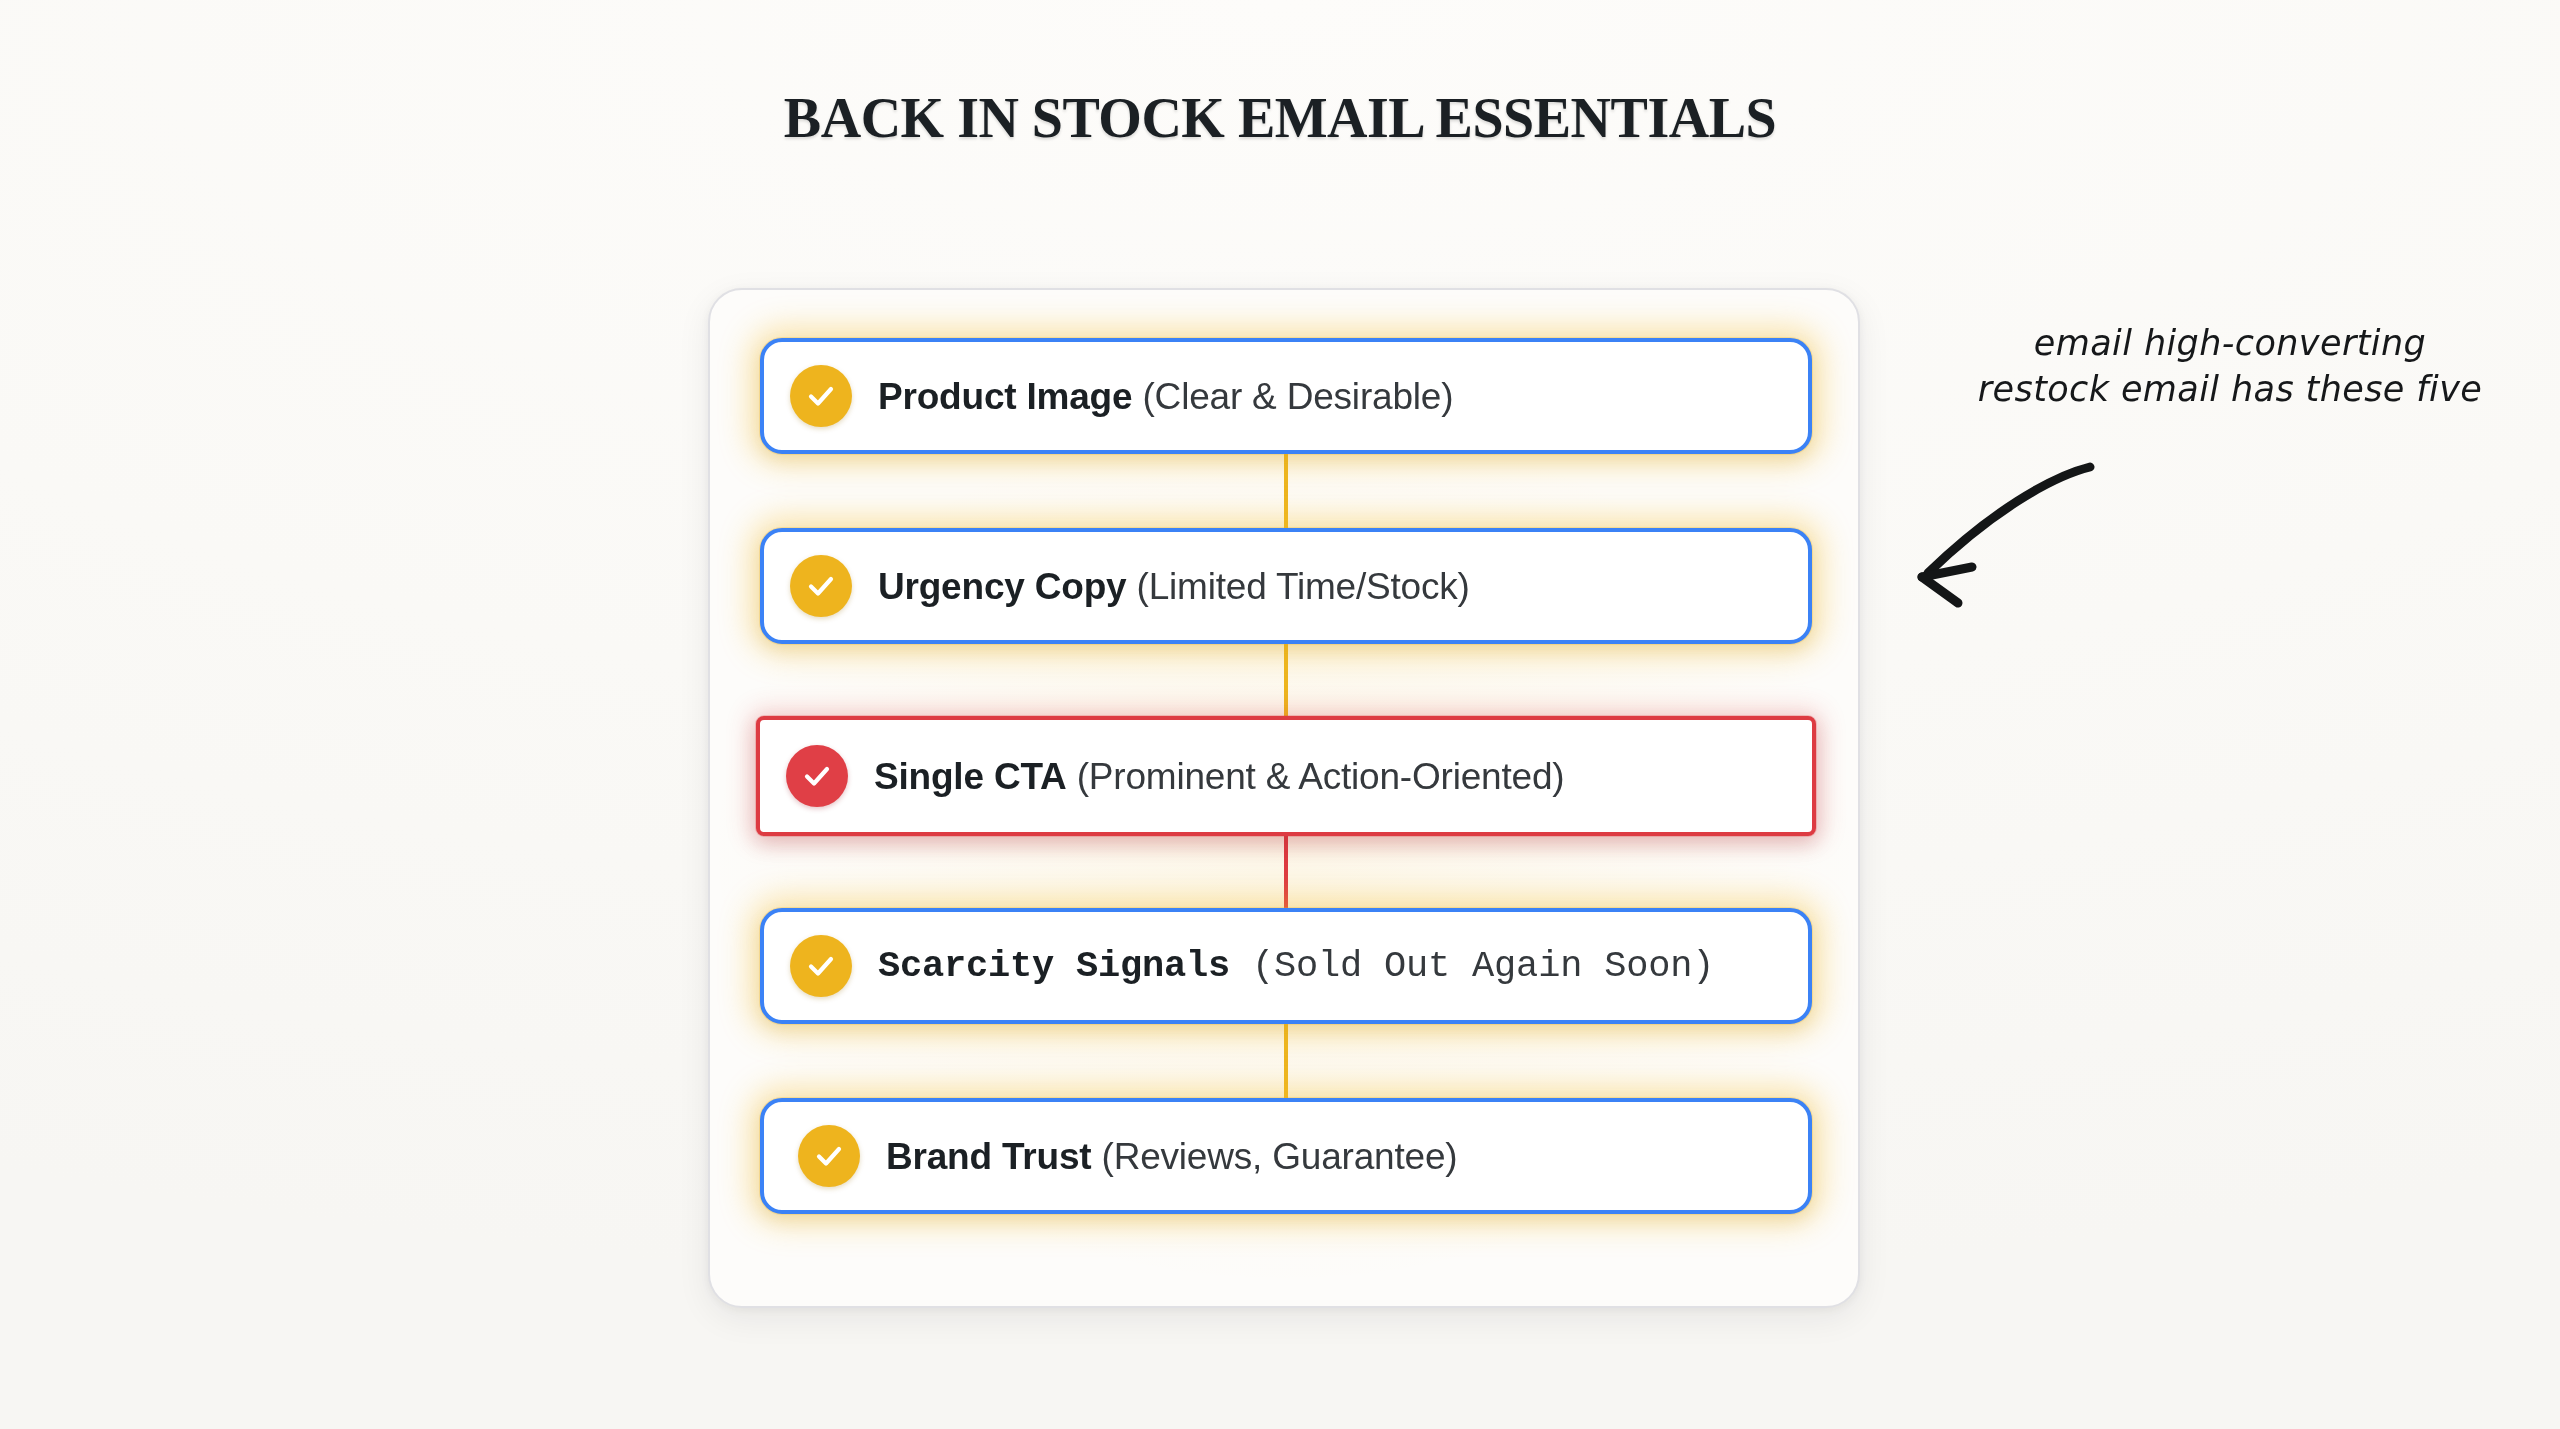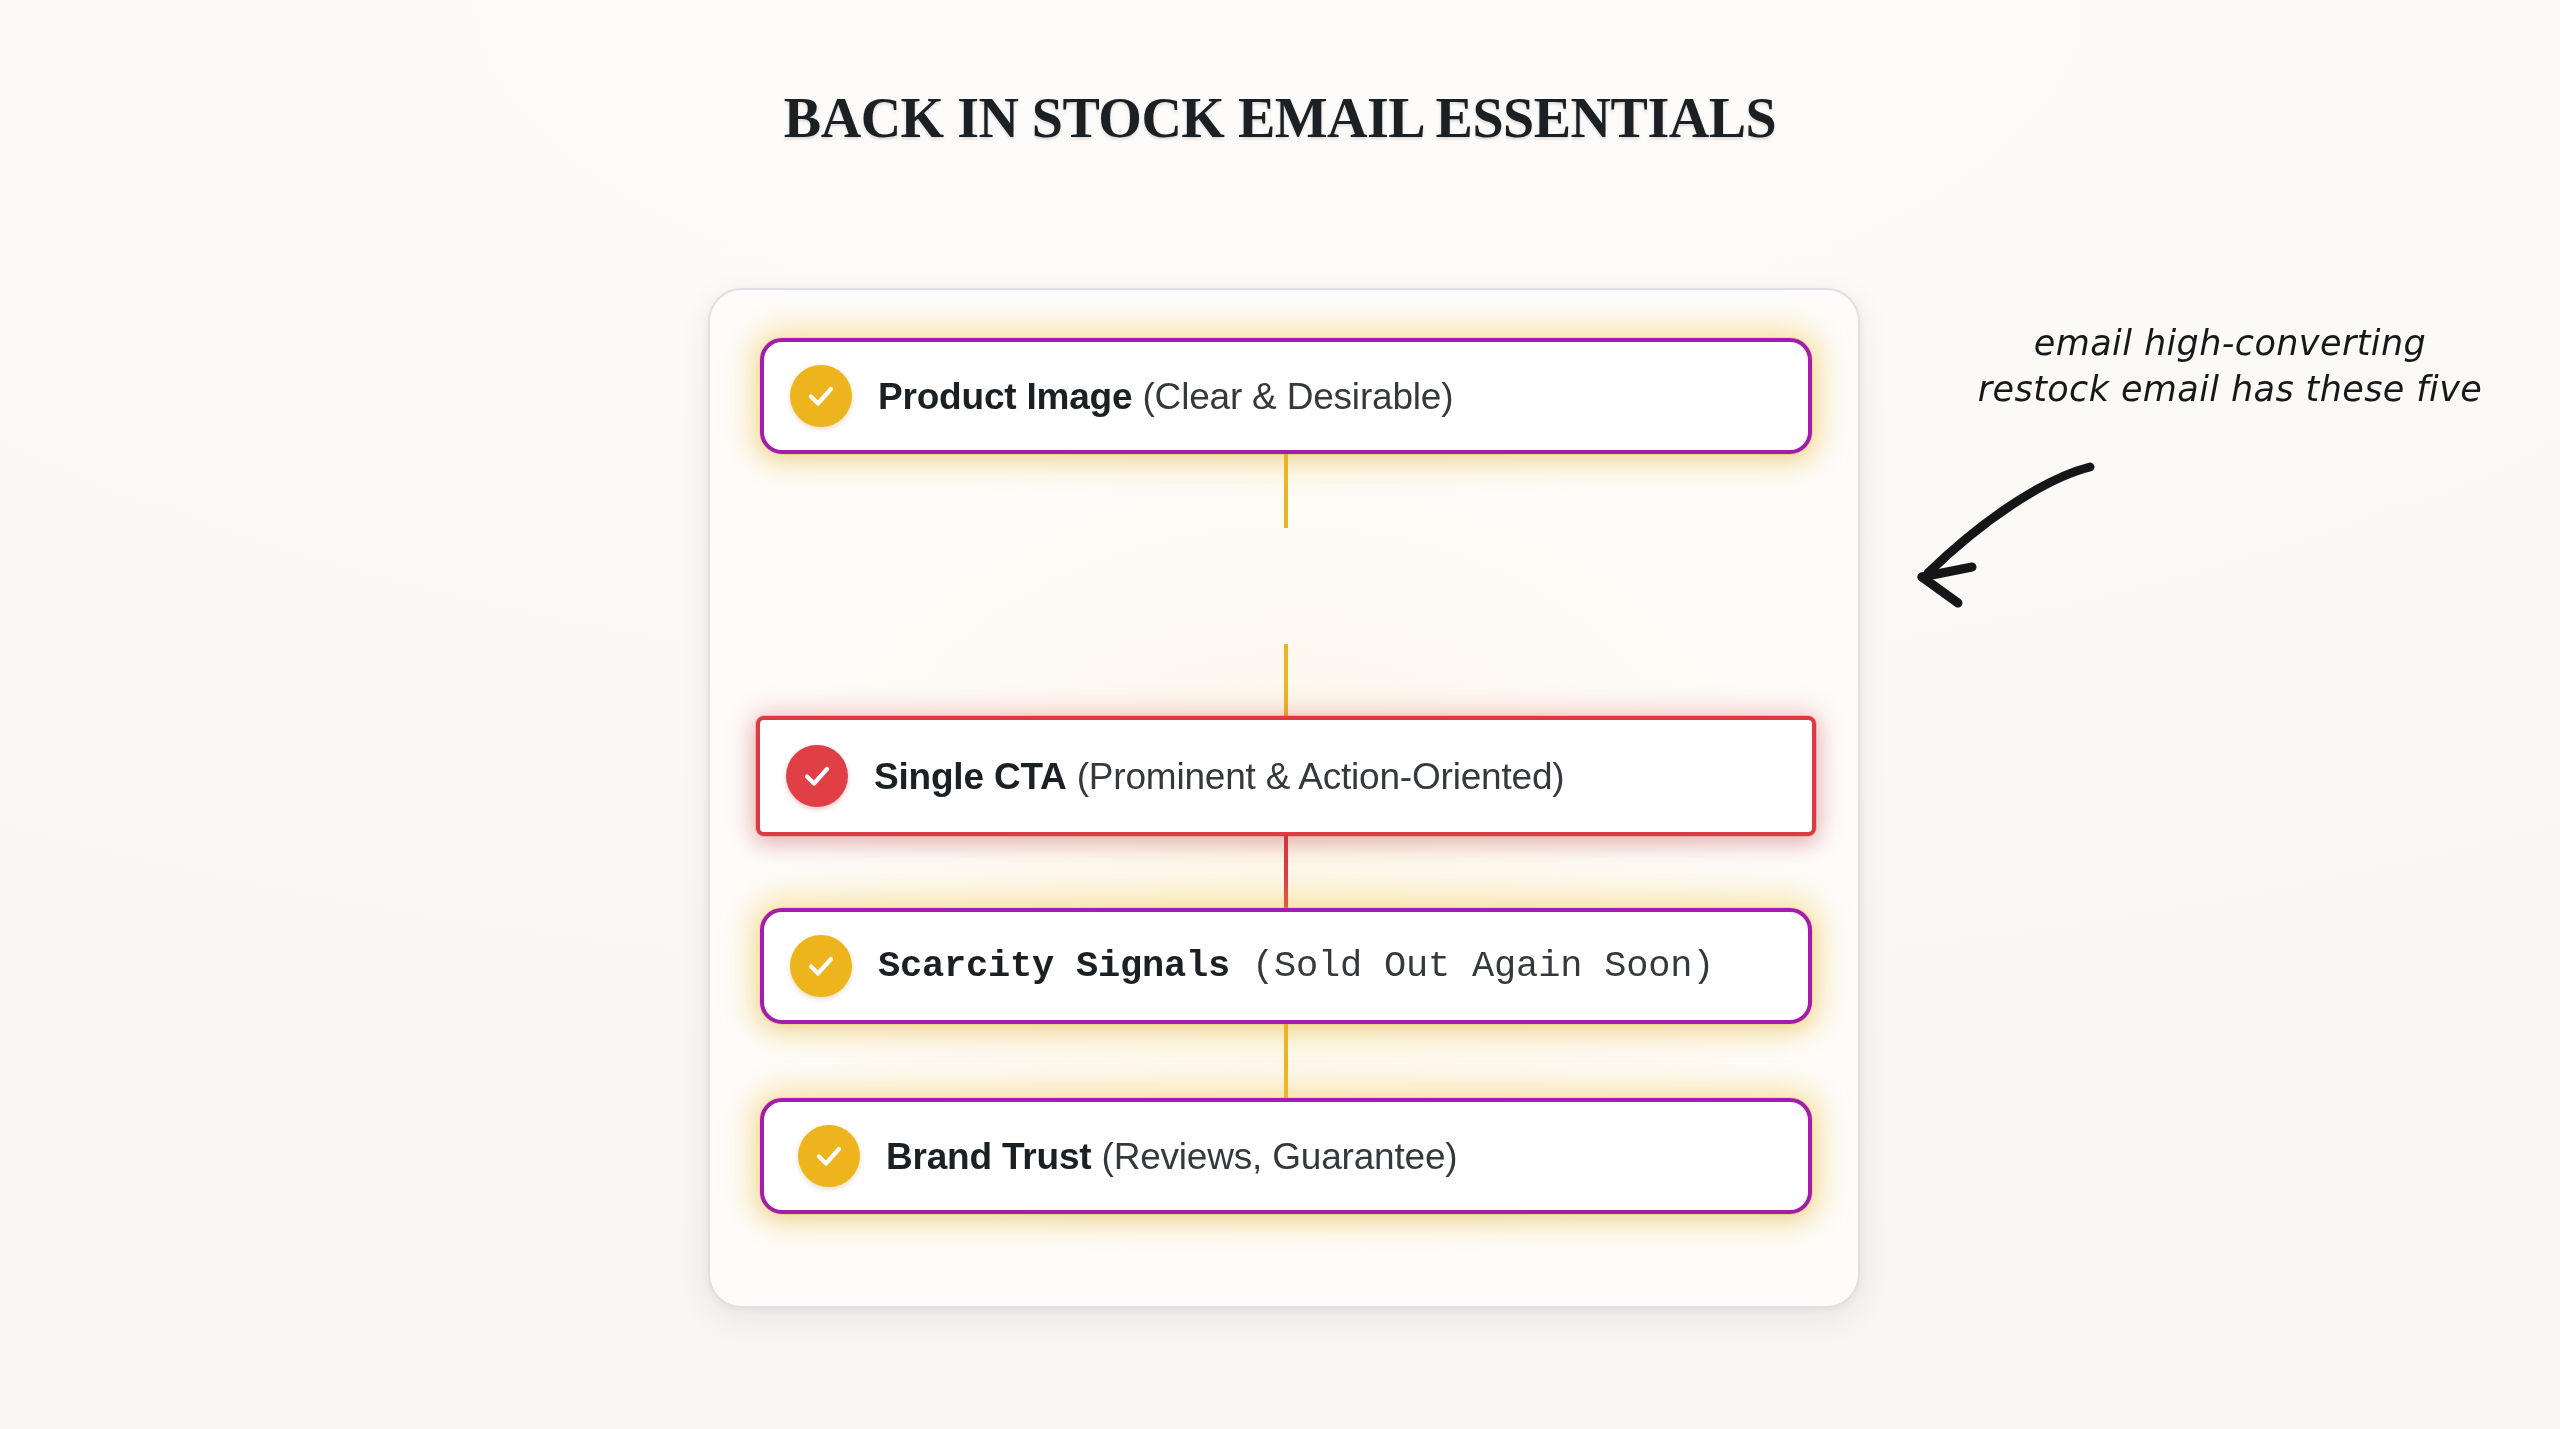--- a/index.html
+++ b/index.html
@@ -82,21 +82,21 @@
     height:116px;
     background:#ffffff;
     border-radius:22px;
     display:flex;
     align-items:center;
     padding-left:26px;
     z-index:2;
   }
 
   .card.amber {
-    border:4px solid #a21caf;
+    border:4px solid #3b82f6;
     box-shadow:
       0 0 0 1px rgba(238,180,30,0.25),
       0 0 30px 10px rgba(246,190,40,0.38),
       0 6px 16px rgba(120,90,10,0.12);
   }
 
   .card.red {
     left:-4px;
     width:1060px;
     height:120px;
@@ -174,20 +174,28 @@
     <div class="connector amber" style="top: 116px; height: 74px;"></div>
         <div class="card amber" style="top: 0px;">
           <span class="badge amber">
             <svg width="36" height="36" viewBox="0 0 36 36">
               <path d="M 8 18.5 L 15 25.5 L 28 11" fill="none" stroke="#ffffff" stroke-width="4.2" stroke-linecap="round" stroke-linejoin="round"></path>
             </svg>
           </span>
           <div class="card-text"><span class="lbl">Product Image</span> <span class="sub">(Clear &amp; Desirable)</span></div>
         </div>
         <div class="connector amber" style="top: 306px; height: 74px;"></div>
+        <div class="card amber" style="top: 190px;">
+          <span class="badge amber">
+            <svg width="36" height="36" viewBox="0 0 36 36">
+              <path d="M 8 18.5 L 15 25.5 L 28 11" fill="none" stroke="#ffffff" stroke-width="4.2" stroke-linecap="round" stroke-linejoin="round"></path>
+            </svg>
+          </span>
+          <div class="card-text"><span class="lbl">Urgency Copy</span> <span class="sub">(Limited Time/Stock)</span></div>
+        </div>
         <div class="connector red" style="top: 496px; height: 74px;"></div>
         <div class="card red" style="top: 378px;">
           <span class="badge red">
             <svg width="36" height="36" viewBox="0 0 36 36">
               <path d="M 8 18.5 L 15 25.5 L 28 11" fill="none" stroke="#ffffff" stroke-width="4.2" stroke-linecap="round" stroke-linejoin="round"></path>
             </svg>
           </span>
           <div class="card-text"><span class="lbl">Single CTA</span> <span class="sub">(Prominent &amp; Action-Oriented)</span></div>
         </div>
         <div class="connector amber" style="top: 686px; height: 74px;"></div>

